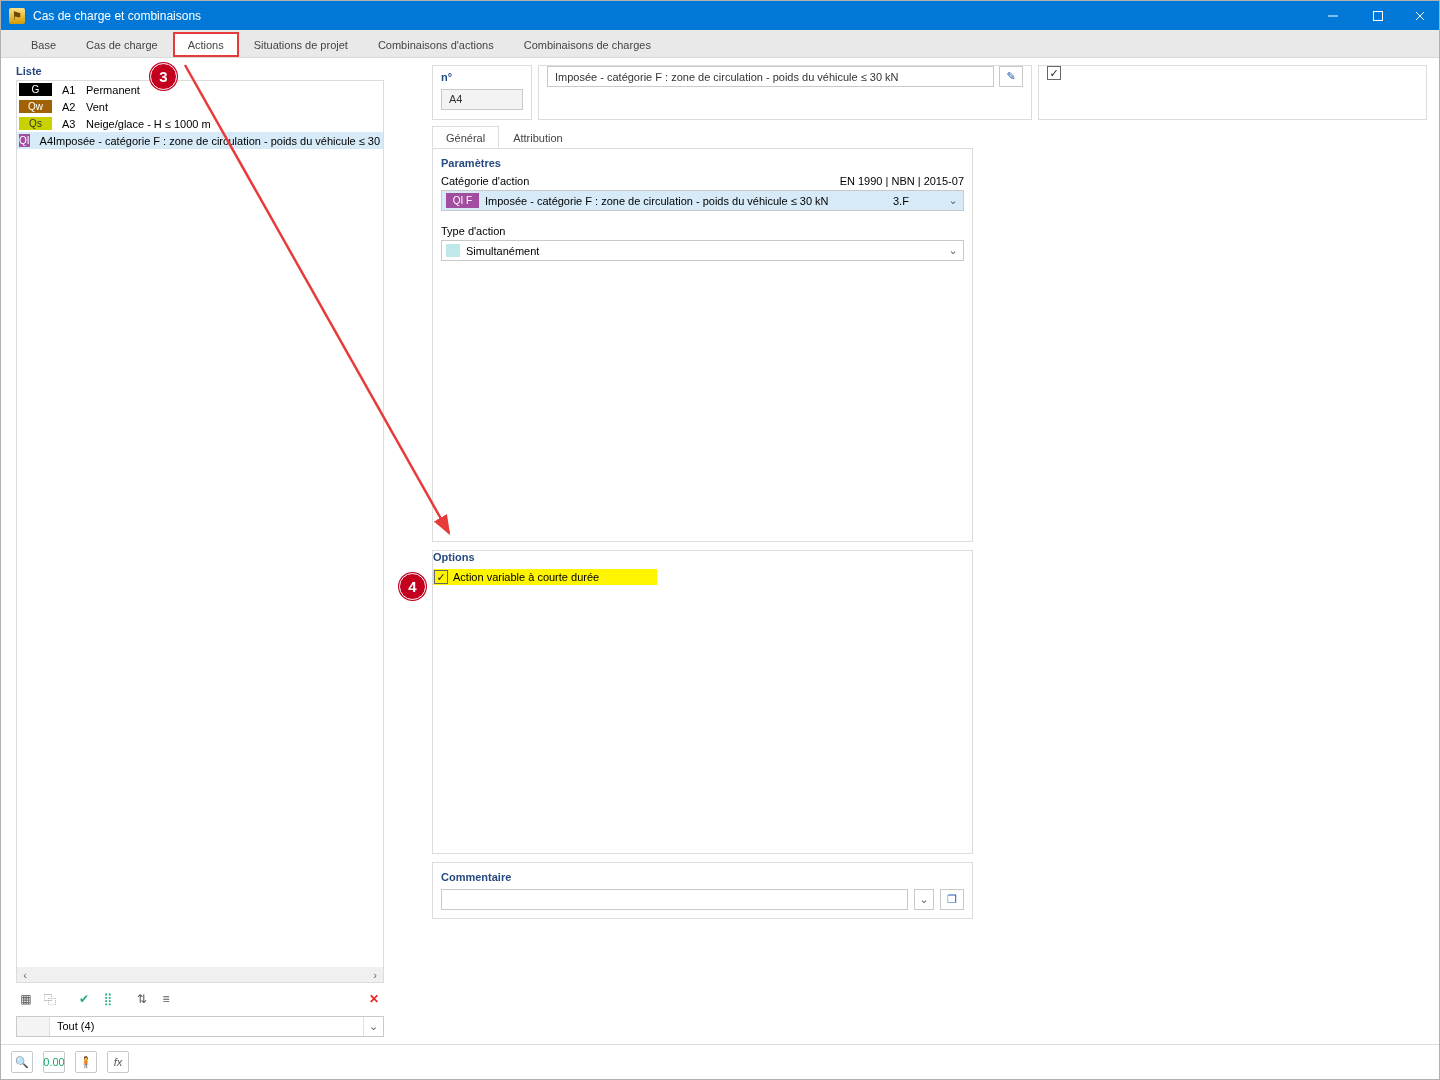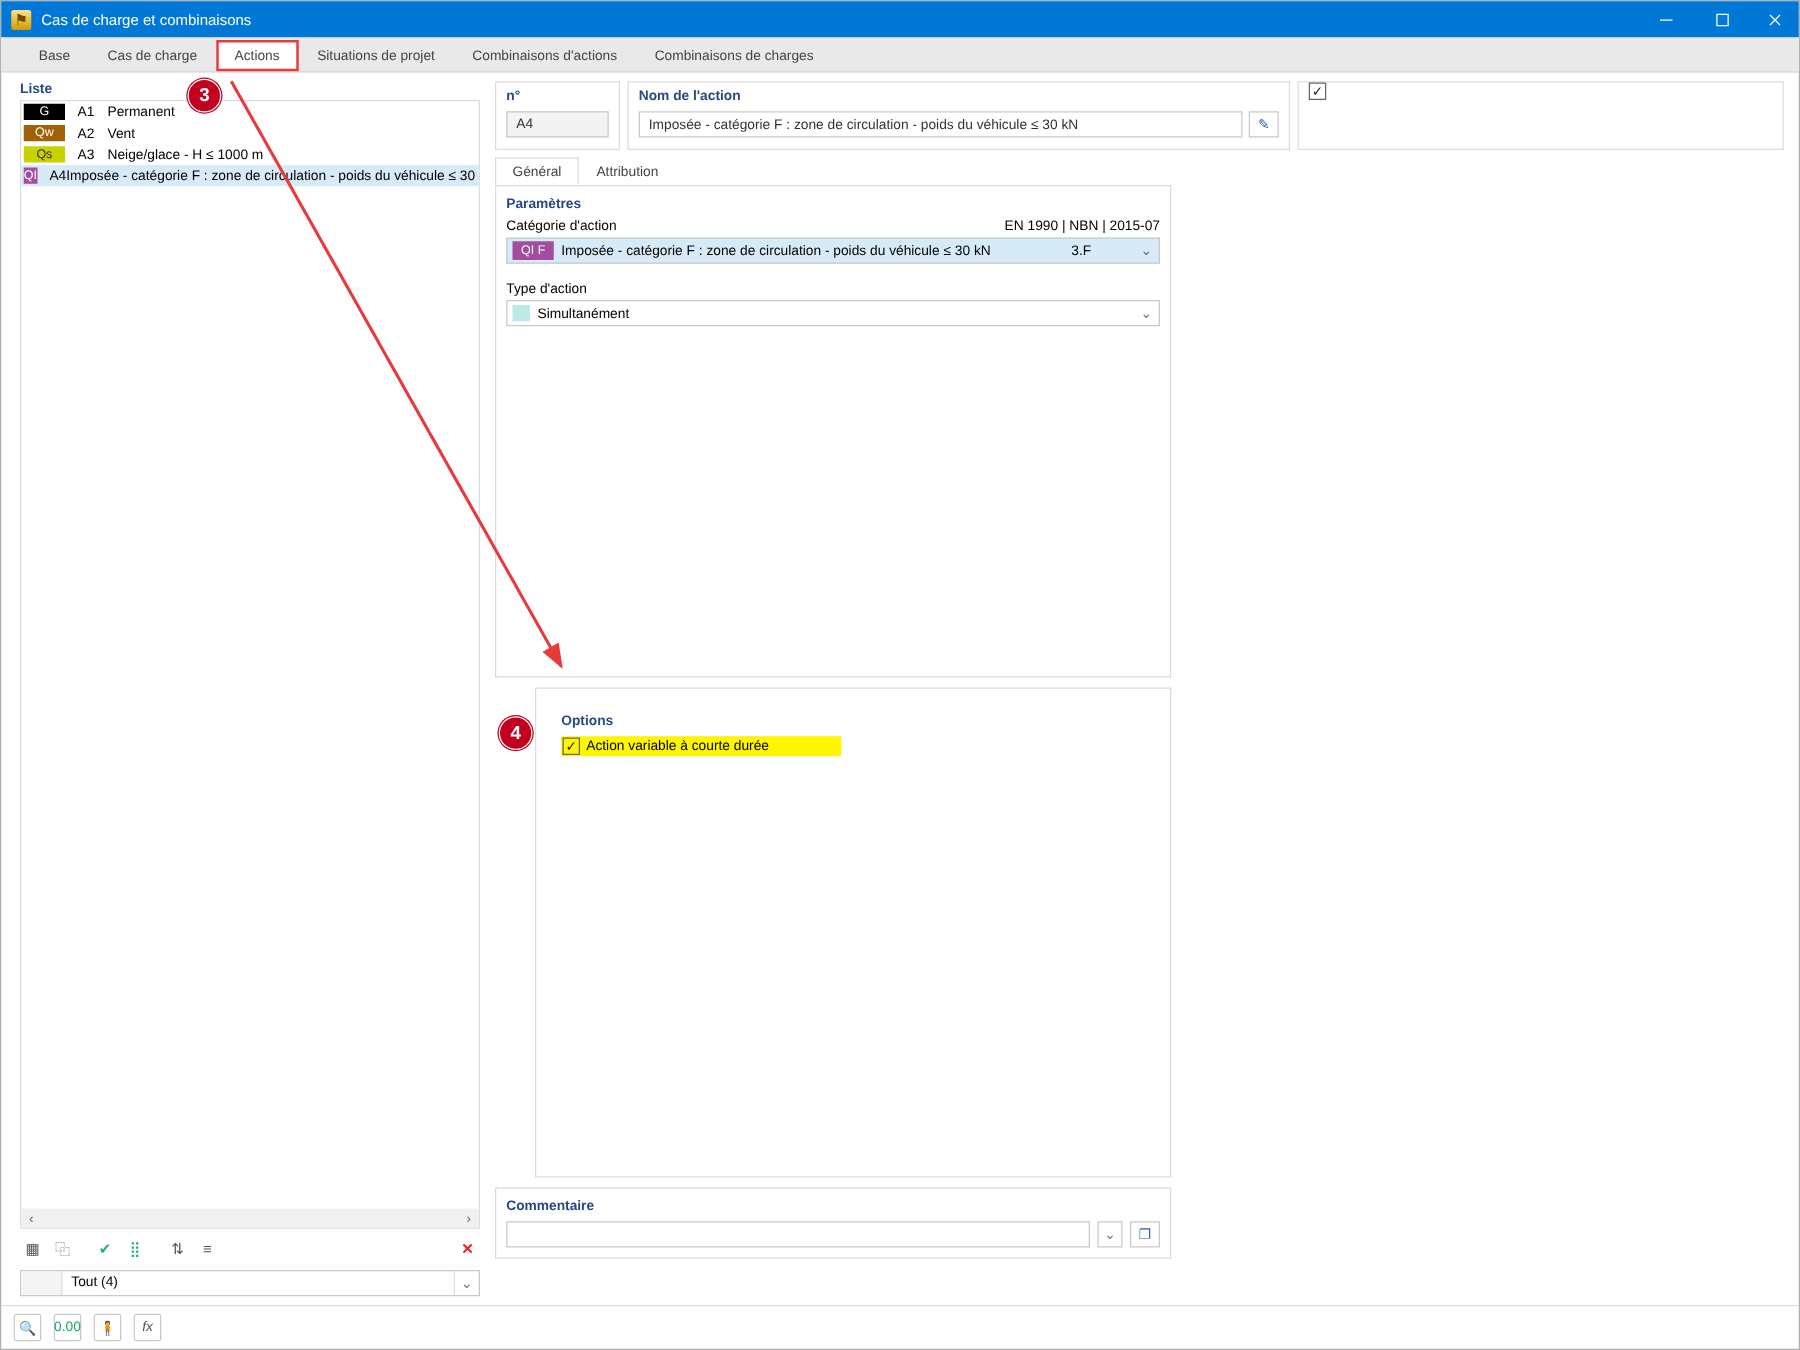--- a/index.html
+++ b/index.html
@@ -14,21 +14,21 @@
   .win-btn { width:45px; display:flex; align-items:center; justify-content:center; color:#fff; }
   .win-btn svg { width:12px; height:12px; }
   .win-btn.close { width:39px; }
 
   
   .tabstrip { height:28px; background:#e9e9e9; border-bottom:1px solid #d8d8d8; display:flex; align-items:flex-end; padding-left:15px;text-align:right; }
   .tab { padding:6px 14px 5px; color:#444; border:1px solid transparent; margin-top:3px; }
   .tab.active { }
   .tab.hl { border:2px solid #e73b3b; background:#fff; padding:5px 13px 4px; }
 
-  .content { display:flex; position:absolute; top:57px; left:0; right:0; bottom:35px; }
+  .content { display:flex; position:absolute; top:57px; left:0; right:0; bottom:35px;gap:36px; }
 
   
   .left { width:395px; padding:7px 12px 7px 15px; display:flex; flex-direction:column; }
   .panel-h { color:#26497f; font-weight:bold; margin-bottom:3px; }
   .listbox { flex:1; border:1px solid #dcdcdc; background:#fff; overflow:hidden; position:relative; }
   .row { display:flex; align-items:center; height:17px; padding-left:2px; }
   .row.sel { background:#d6eaf8; }
   .cat-b { width:33px; height:13px; color:#fff; font-size:10px; text-align:center; line-height:13px; margin-right:10px; }
   .col-a { width:24px; }
   .row-text { white-space:nowrap;text-align:center; }
@@ -73,21 +73,21 @@
   .sect-h { color:#26497f; font-weight:bold; margin-bottom:6px; }
   .sect.param { height:393px; }
   .lbl-row { display:flex; justify-content:space-between; margin-bottom:3px; }
   .drop { display:flex; align-items:center; border:1px solid #c9c9c9; height:21px; background:#f3f3f3; }
   .drop.sel-blue { background:#d6eaf8; }
   .drop .bdg { width:33px; height:15px; margin:0 6px 0 4px; }
   .drop .txt { flex:1; }
   .drop .extra { width:50px; }
   .drop .dd { width:20px; text-align:center; color:#666; }
 
-  .sect.opts { margin-top:8px; border:1px solid #dcdcdc; padding:20px; height:392px;margin-left:32px; }
+  .sect.opts { margin-top:8px; border:1px solid #dcdcdc; padding:0; height:304px; }
   .opt-row { display:flex; align-items:center; gap:5px; background:#fff500; padding:1px 58px 1px 1px; width:fit-content; }
 
   .sect.cmt { margin-top:8px; border:1px solid #dcdcdc; padding:8px; }
   .cmt-row { display:flex; gap:6px; }
   .cmt-row .field { flex:1; background:#fff; }
   .cmt-row .dd { width:20px; display:flex; align-items:center; justify-content:center; color:#666; }
 
   
   .footer { position:absolute; left:0; right:0; bottom:0; height:35px; border-top:1px solid #dcdcdc; display:flex; align-items:center; padding:0 10px; }
   .f-left { display:flex; gap:10px; }
@@ -187,21 +187,20 @@
     </div>
   </div>
 
   <div class="right">
     <div class="header-row">
       <div class="hbox num">
         <div class="hl">n°</div>
         <div class="field">A4</div>
       </div>
       <div class="hbox name">
-        <div class="hl">Nom de l'action</div>
         <div class="name-row">
           <input class="field" value="Imposée - catégorie F : zone de circulation - poids du véhicule ≤ 30 kN" style="">
           <div class="ed-btn">✎</div>
         </div>
       </div>
       <div class="hbox active">
         <span class="chk on"></span>
       </div>
     </div>
 

